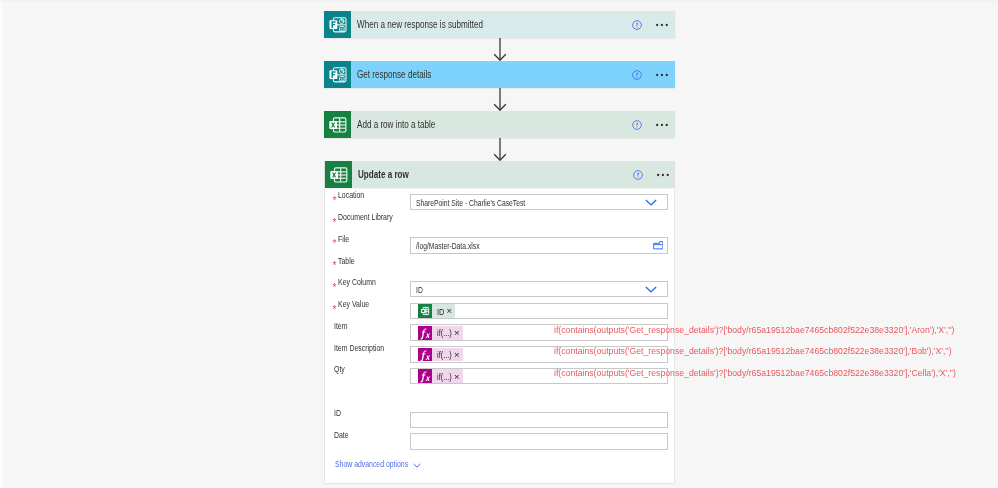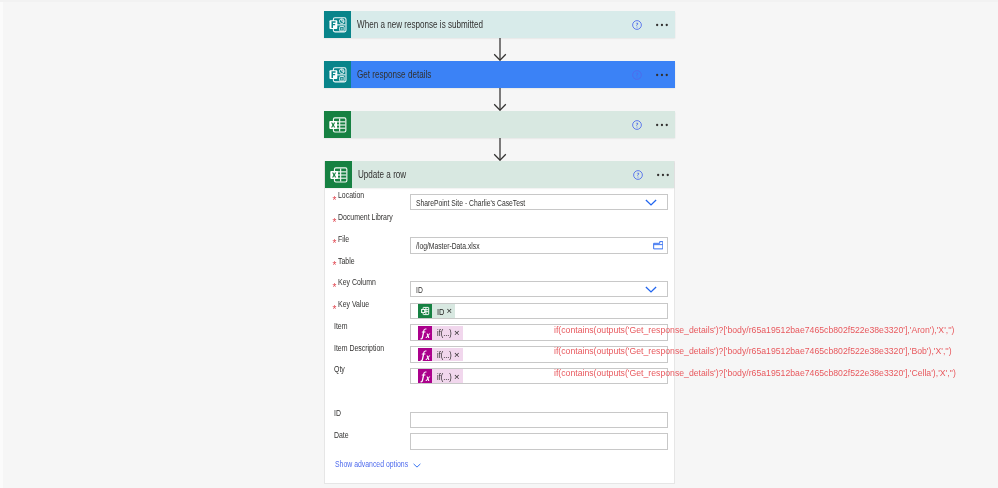--- a/index.html
+++ b/index.html
@@ -40,21 +40,21 @@
 
   
   .arrow{position:absolute;}
 
   
   #expanded{
     position:absolute;left:324px;top:161px;width:351px;height:322.5px;
     background:#fff;box-sizing:border-box;
     border:1px solid #e6e6e6;border-top:none;
   }
-  #expanded .card-head{border:none;margin:-0px;}
+  #expanded .card-head{border:none;margin:-0px;font-weight:bold;}
 
   .frow{position:absolute;left:0;width:100%;height:21.5px;}
   .flabel{
     position:absolute;left:8.5px;top:-1px;height:21.5px;display:flex;align-items:flex-start;
     font-size:9.2px;color:#323130;white-space:nowrap;
   }
   .flabel.req{left:12.5px;}
   .flabel .sq{transform:scaleX(0.755);}
   .ast{color:#e04650;font-size:10px;position:absolute;left:7.5px;top:4.6px;line-height:1;}
   .fctl{
@@ -129,21 +129,21 @@
       <div class="dots" style="left:326px">
           <svg width="12" height="4" viewBox="0 0 12 4">
     <circle cx="1.15" cy="2" r="1.15" fill="#32302f"></circle>
     <circle cx="5.95" cy="2" r="1.15" fill="#32302f"></circle>
     <circle cx="10.75" cy="2" r="1.15" fill="#32302f"></circle>
   </svg>
         </div>
     </div>
   </div>
     <div class="card" style="top:61px">
-    <div class="card-head" style="background:#3b82f6">
+    <div class="card-head" style="background:#7dd3fc">
       <div class="icon-box" style="background:#08848a">
         <svg width="27" height="27" viewBox="0 0 27 27">
     <g fill="none" stroke="#ffffff" stroke-width="1.05" opacity="0.95">
       <rect x="9.35" y="6.8" width="12.65" height="14.05" rx="1.6"></rect>
       <path d="M10.0 13.85 H21.4"></path>
     </g>
     <g fill="none" stroke="#ffffff" stroke-width="0.9" opacity="0.95">
       <circle cx="17.75" cy="10.2" r="2.3"></circle>
       <path d="M17.75 7.9 V10.2 H20.05"></path>
       <rect x="15.7" y="15.55" width="4.4" height="4.4" rx="0.5"></rect>
@@ -183,20 +183,23 @@
       <rect x="9.45" y="6.9" width="12.4" height="14.1" rx="1.4"></rect>
       <path d="M15.65 7.5 V20.5"></path>
       <path d="M10 10.85 H21.4"></path>
       <path d="M10 14 H21.4"></path>
       <path d="M10 17.2 H21.4"></path>
     </g>
     <rect x="5.3" y="10.1" width="7.7" height="7.8" rx="0.8" fill="#ffffff"></rect>
     <path d="M7.05 11.55 L8.35 11.55 L9.15 13.1 L9.95 11.55 L11.25 11.55 L9.85 14.0 L11.3 16.5 L9.95 16.5 L9.15 14.95 L8.35 16.5 L7.0 16.5 L8.45 14.0 Z" fill="#168142"></path>
   </svg>
       </div>
+      <div class="card-title">
+          <span class="sq" style="margin-right: -18.38px;">Add a row into a table</span>
+        </div>
       <div class="help-btn" style="left:303.5px">
           <svg width="10" height="10" viewBox="0 0 12 12">
     <circle cx="6" cy="6" r="5.25" fill="none" stroke="#4f6bed" stroke-width="1.05"></circle>
     <path d="M4.55 4.6 c0 -0.85 0.65 -1.45 1.5 -1.45 c0.85 0 1.45 0.55 1.45 1.3
              c0 0.6 -0.3 0.95 -0.85 1.3 c-0.45 0.3 -0.6 0.5 -0.6 0.95 v0.3 h-1 v-0.4
              c0 -0.65 0.25 -0.95 0.8 -1.3 c0.4 -0.27 0.6 -0.45 0.6 -0.82
              c0 -0.4 -0.3 -0.65 -0.72 -0.65 c-0.45 0 -0.73 0.3 -0.73 0.77 z" fill="#4f6bed"></path>
     <circle cx="6.05" cy="8.45" r="0.62" fill="#4f6bed"></circle>
   </svg>
         </div>

